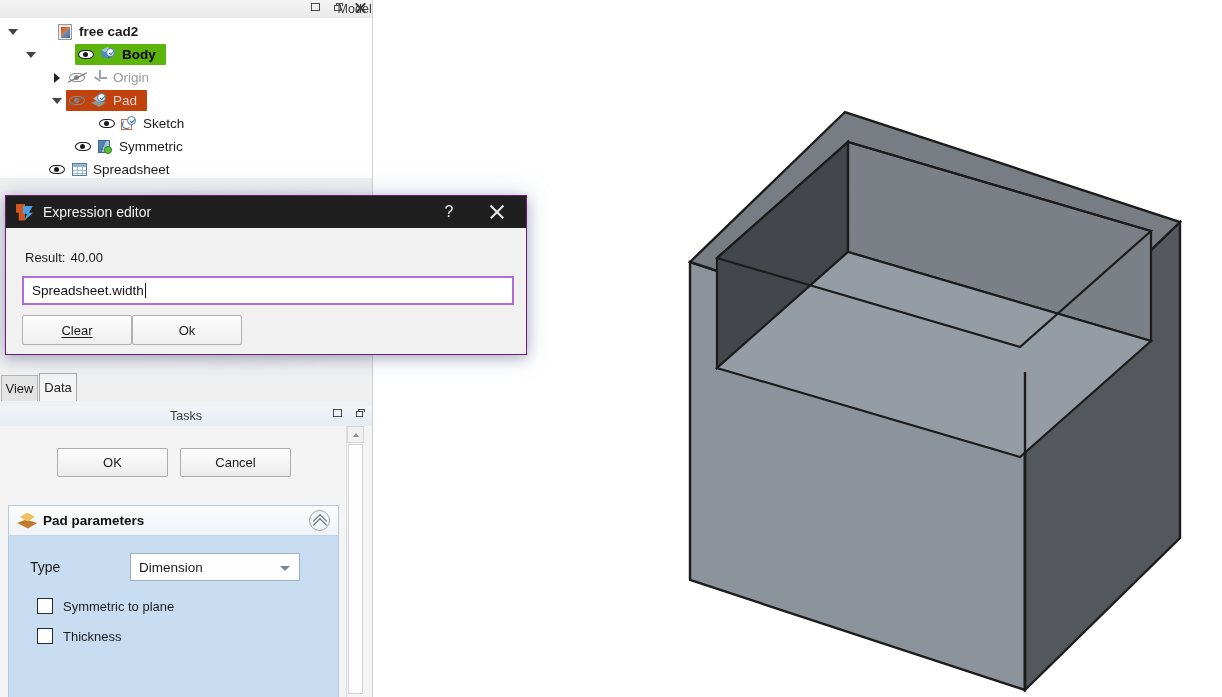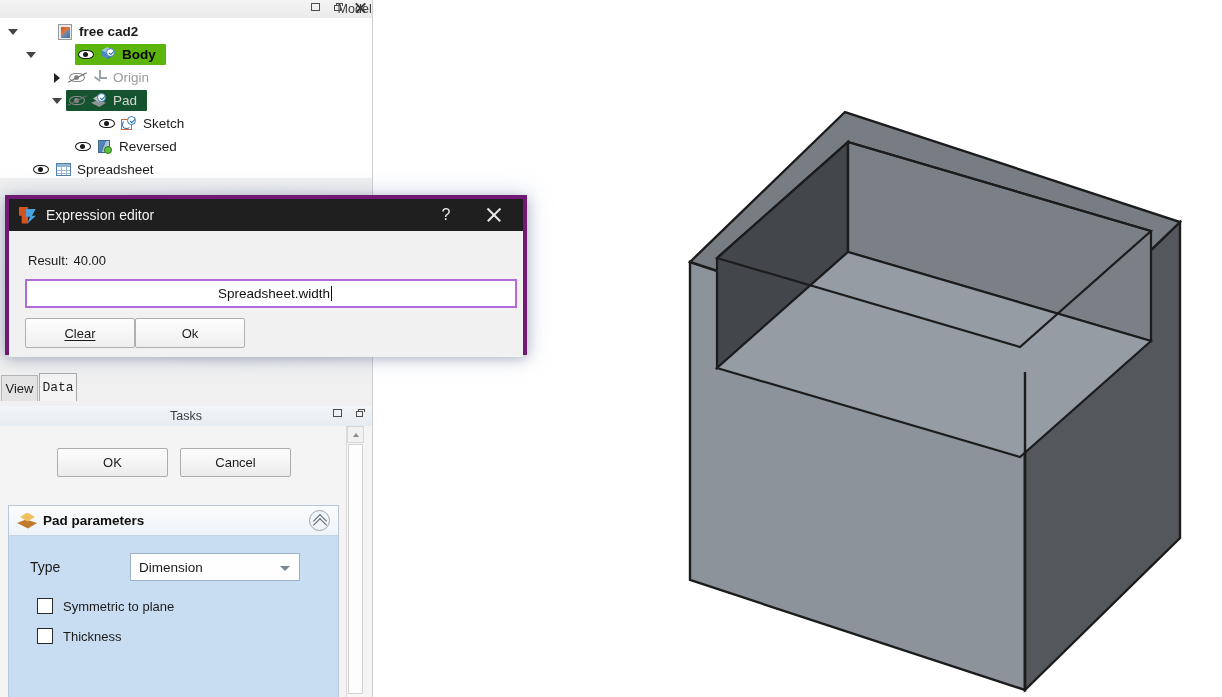--- a/index.html
+++ b/index.html
@@ -123,21 +123,21 @@
     width: 21px; height: 1.4px; background: #6d6d6d;
     transform: rotate(-27deg);
   }
   .titem-icon { width: 22px; height: 23px; flex: none; position: relative; }
   .tlabel { padding-left: 3px; padding-right: 4px; }
   .hl {
     display: flex; align-items: center; height: 21px;
     border-radius: 1px; padding-right: 6px;
   }
   .hl.green { background: #5cb50a; }
-  .hl.blue  { background: #14532d; justify-content: flex-end; }
+  .hl.blue  { background: #c2410c; justify-content: flex-end; }
   .hl.green .tlabel { font-weight: bold; color: #000; }
   .hl.blue  .tlabel { color: #d7d7d7; }
   .tlabel.bold { font-weight: bold; }
   .tlabel.dim  { color: #9b9b9b; }
 
   
   .ico-doc {
     position: absolute; left: 4px; top: 4px;
     width: 14px; height: 16px; background: #e9e9e9;
     border: 1px solid #9a9a9a; box-sizing: border-box;
@@ -270,21 +270,21 @@
     height: 28px;
     background: #e4e4e4;
     border: 1px solid #b5b5b5;
     border-bottom: none;
     box-sizing: border-box;
     font-size: 13px; color: #222;
     display: flex; align-items: center; justify-content: center;
     cursor: pointer;
   }
   .ptab.view { left: 1px; width: 37px; top: 2px; height: 26px; }
-  .ptab.data { left: 39px; width: 38px; background: #f4f4f4; border-color: #a9a9a9; font-family: Liberation Mono, monospace; }
+  .ptab.data { left: 39px; width: 38px; background: #f4f4f4; border-color: #a9a9a9; }
 
   
   #tasks-dock {
     position: absolute;
     left: 0; top: 406px;
     width: 372px; height: 291px;
     background: #f0f0f0;
   }
   #tasks-header {
     position: absolute; left: 0; top: 0; width: 372px; height: 20px;
@@ -499,21 +499,21 @@
     pointer-events: none;
     background:
       radial-gradient(ellipse 330px 120px at 250px 90px, rgba(150,170,210,0.30) 0%, rgba(170,185,215,0.16) 55%, rgba(255,255,255,0) 78%);
     filter: blur(1px);
   }
   #expr-dialog {
     position: absolute;
     left: 5px; top: 195px;
     width: 522px; height: 160px;
     background: #f0f0f0;
-    border: 4px solid #701a75;
+    border: 1px solid #701a75;
     box-sizing: border-box;
     box-shadow: 0 3px 12px rgba(60,70,95,0.35), 0 0 24px rgba(140,160,200,0.35);
   }
   #expr-titlebar {
     position: relative;
     height: 32px;
     background: #1f1f1f;
     display: flex; align-items: center;
   }
   .fc-icon {
@@ -563,21 +563,21 @@
     display: flex; align-items: center;
     font-size: 13.5px; color: #111;
     cursor: text;
   }
   #expr-input .txt { padding-left: 8px; }
   #expr-input .caret {
     width: 1px; height: 15px; background: #111; margin-left: 1px;
   }
   
   #expr-result { top: 22px; }
-  #expr-input { top: 48px; justify-content: center; }
+  #expr-input { top: 48px; }
   #expr-btns {
     position: absolute; left: 16px; top: 87px;
     display: flex; gap: 0;
   }
   .ebtn {
     width: 108px; height: 28px;
     background: linear-gradient(to bottom, #fdfdfd 0%, #efefef 100%);
     border: 1px solid #b0b0b0;
     border-radius: 2px;
     font-size: 13px; color: #1b1b1b;
@@ -716,25 +716,25 @@
           <span class="eye">
               <span class="eyeball"></span>
               <span class="pupil"></span>
             </span>
           <span class="titem-icon">
             <span class="ico-thick">
                 <span class="t-box"></span>
                 <span class="t-dot"></span>
               </span>
           </span>
-          <span class="tlabel">Reversed</span>
+          <span class="tlabel">Symmetric</span>
         </span>
       </div>
 
-      <div class="tree-row" style="padding-left:30px;">
+      <div class="tree-row" style="padding-left:46px;">
         <span class="hl">
           <span class="eye">
               <span class="eyeball"></span>
               <span class="pupil"></span>
             </span>
           <span class="titem-icon">
             <span class="ico-sheet">
                 <span class="hdr"></span>
                 <span class="gl gv1"></span>
                 <span class="gl gv2"></span>

